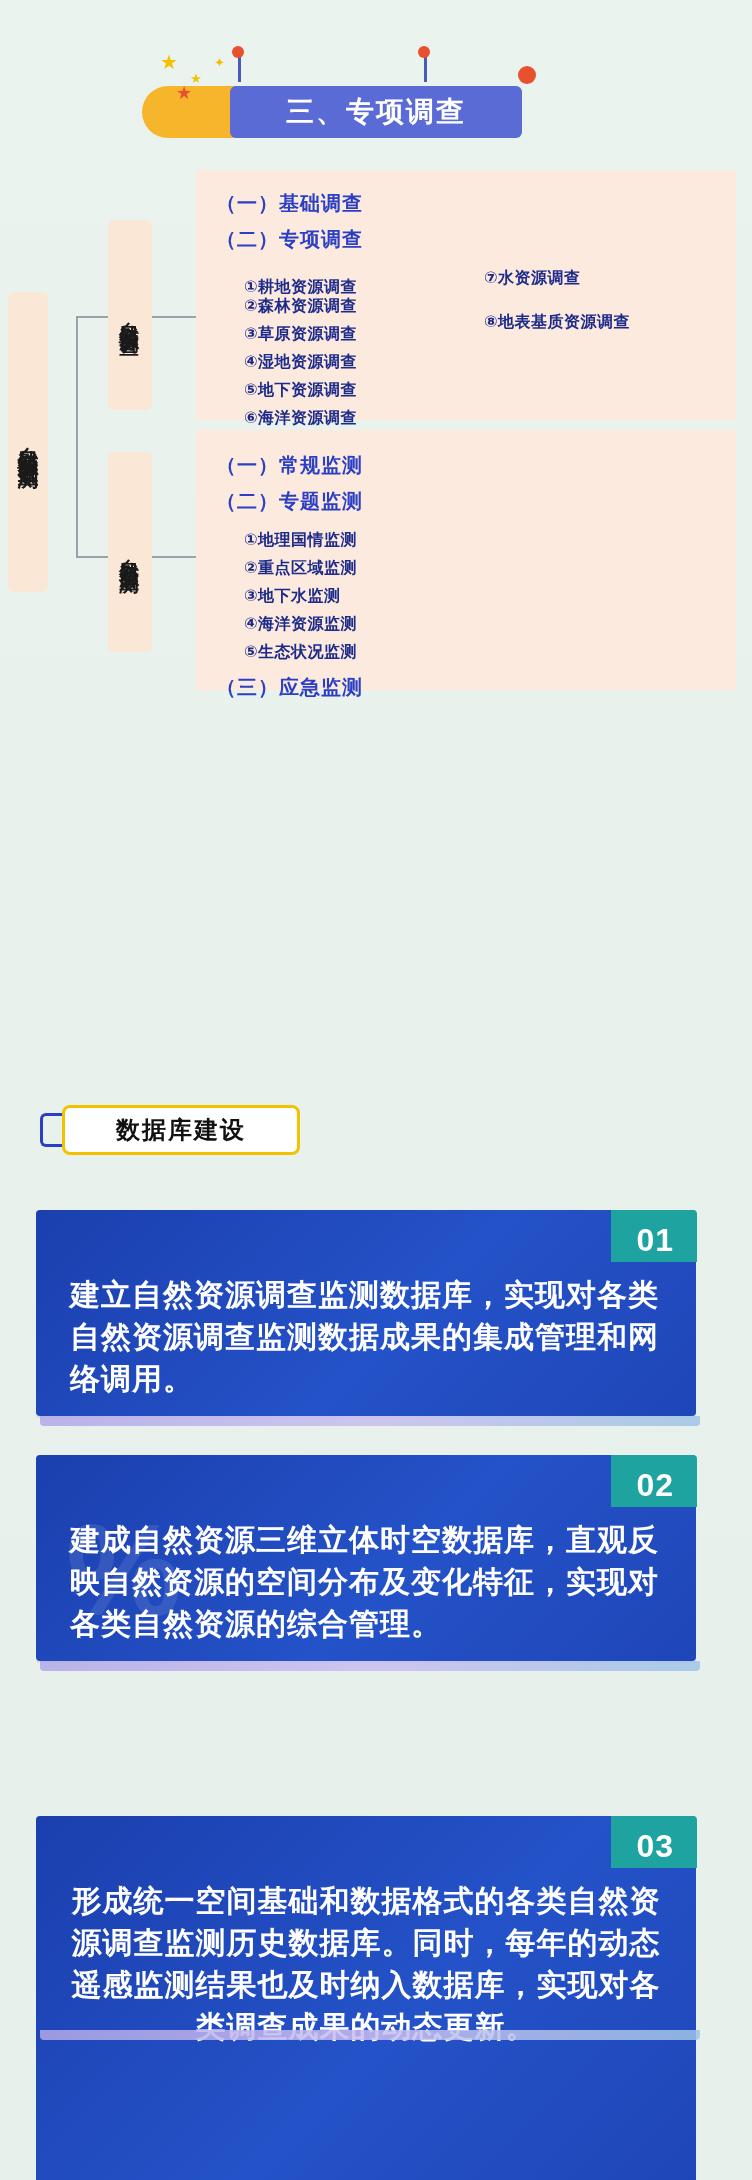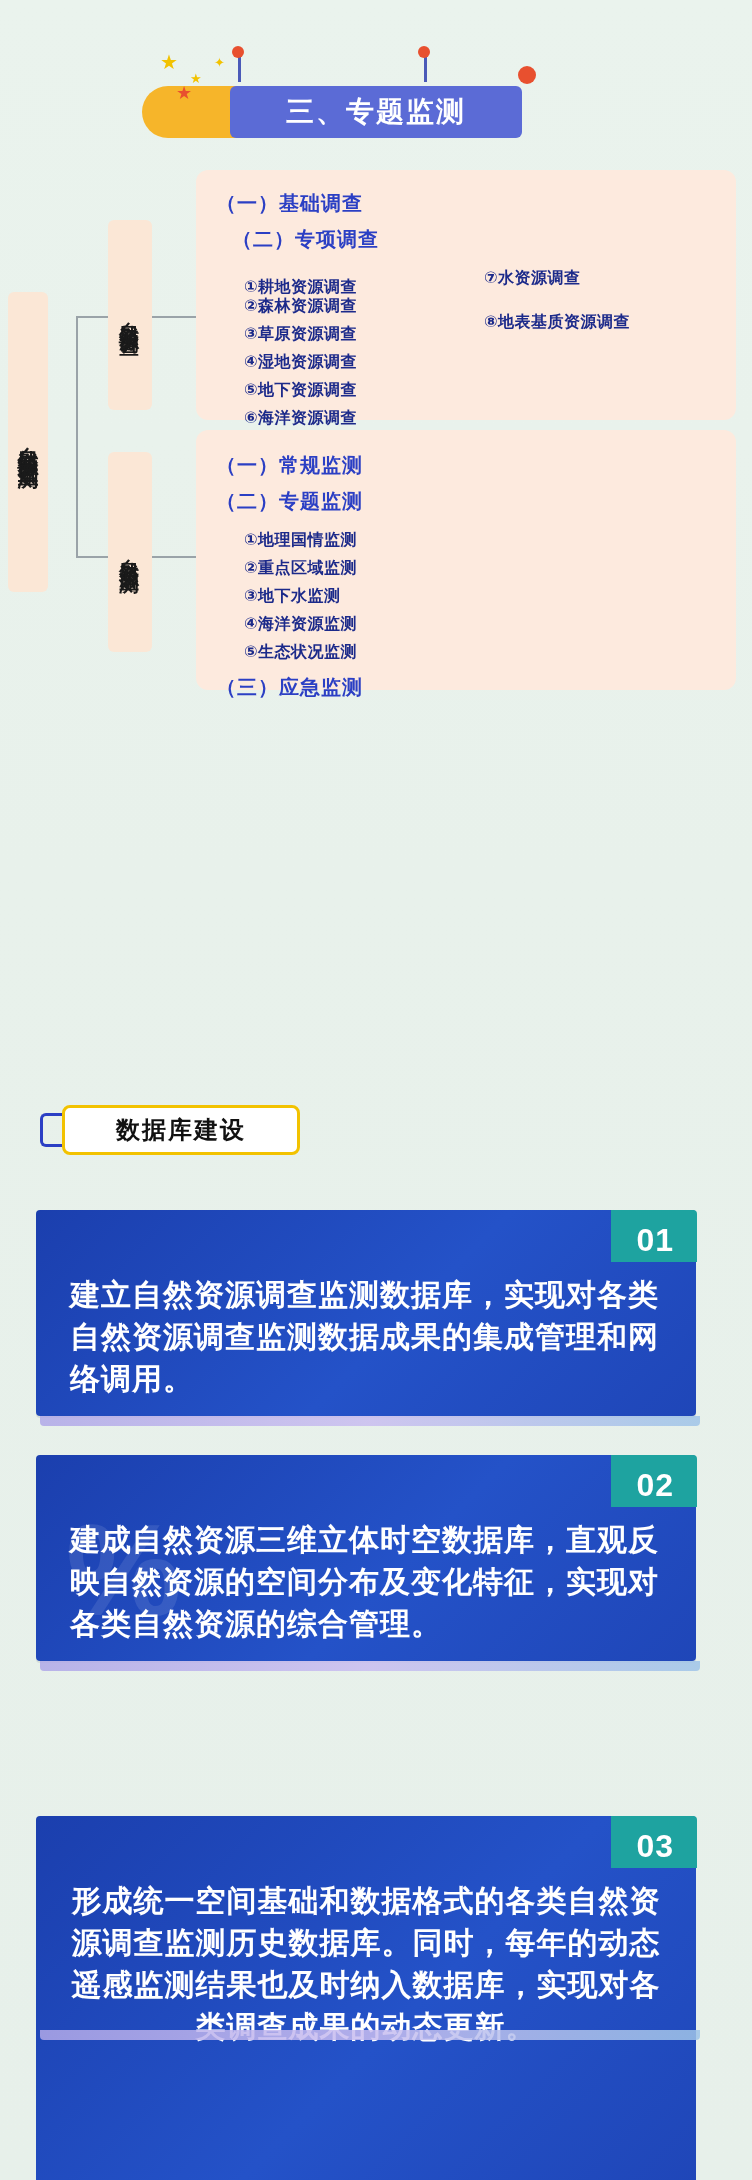--- a/index.html
+++ b/index.html
@@ -120,21 +120,21 @@
     color: #1a1a1a;
     letter-spacing: 3px;
     box-sizing: border-box;
   }
   .branch-label.b1 { left: 108px; top: 20px; height: 190px; }
   .branch-label.b2 { left: 108px; top: 252px; height: 200px; }
 
   .panel {
     position: absolute;
     background: #fdeade;
-    border-radius: 12px;
+    border-radius: 0;
     box-sizing: border-box;
   }
   .panel.p1 { left: 196px; top: -30px; width: 540px; height: 250px; }
   .panel.p2 { left: 196px; top: 230px; width: 540px; height: 260px; }
 
   .panel-head {
     color: #2b3fc4;
     font-size: 20px;
     font-weight: bold;
     letter-spacing: 1px;
@@ -250,21 +250,21 @@
   }
 </style>
 </head>
 <body>
 
 <div class="page">
 
   <div class="banner-wrap">
     <div class="banner-left-yellow"></div>
     <div class="banner-core">
-      <span class="banner-title">三、专题监测</span>
+      <span class="banner-title">三、专项调查</span>
     </div>
 
     <div class="pin-stem" style="left:238px; top:-2px; height:26px;"></div>
     <div class="pin" style="left:232px; top:-12px;"></div>
     <div class="pin-stem" style="left:424px; top:-2px; height:26px;"></div>
     <div class="pin" style="left:418px; top:-12px;"></div>
     <div class="pin" style="left:518px; top:8px; width:18px; height:18px;"></div>
     <span class="star" style="left:160px; top:-6px;">★</span>
     <span class="star small" style="left:190px; top:14px;">★</span>
     <span class="star red" style="left:176px; top:26px;">★</span>
@@ -279,21 +279,21 @@
     <div class="line h" style="left:76px; top:116px; width:34px;"></div>
     <div class="line h" style="left:76px; top:356px; width:34px;"></div>
     <div class="line h" style="left:152px; top:116px; width:46px;"></div>
     <div class="line h" style="left:152px; top:356px; width:46px;"></div>
 
     <div class="branch-label b1">自然资源调查</div>
     <div class="panel p1">
       <div class="ph-row" style="left:20px; top:20px;">
         <span class="panel-head">（一）基础调查</span>
       </div>
-      <div class="ph-row" style="left:20px; top:56px;margin-left:16px;">
+      <div class="ph-row" style="left:20px; top:56px;">
         <span class="panel-head">（二）专项调查</span>
       </div>
 
       <div class="ph-row" style="left:48px; top:98px;margin-top:9px;">
         <span class="panel-item">①耕地资源调查</span>
       </div>
       <div class="ph-row" style="left:48px; top:126px;">
         <span class="panel-item">②森林资源调查</span>
       </div>
       <div class="ph-row" style="left:48px; top:154px;">

